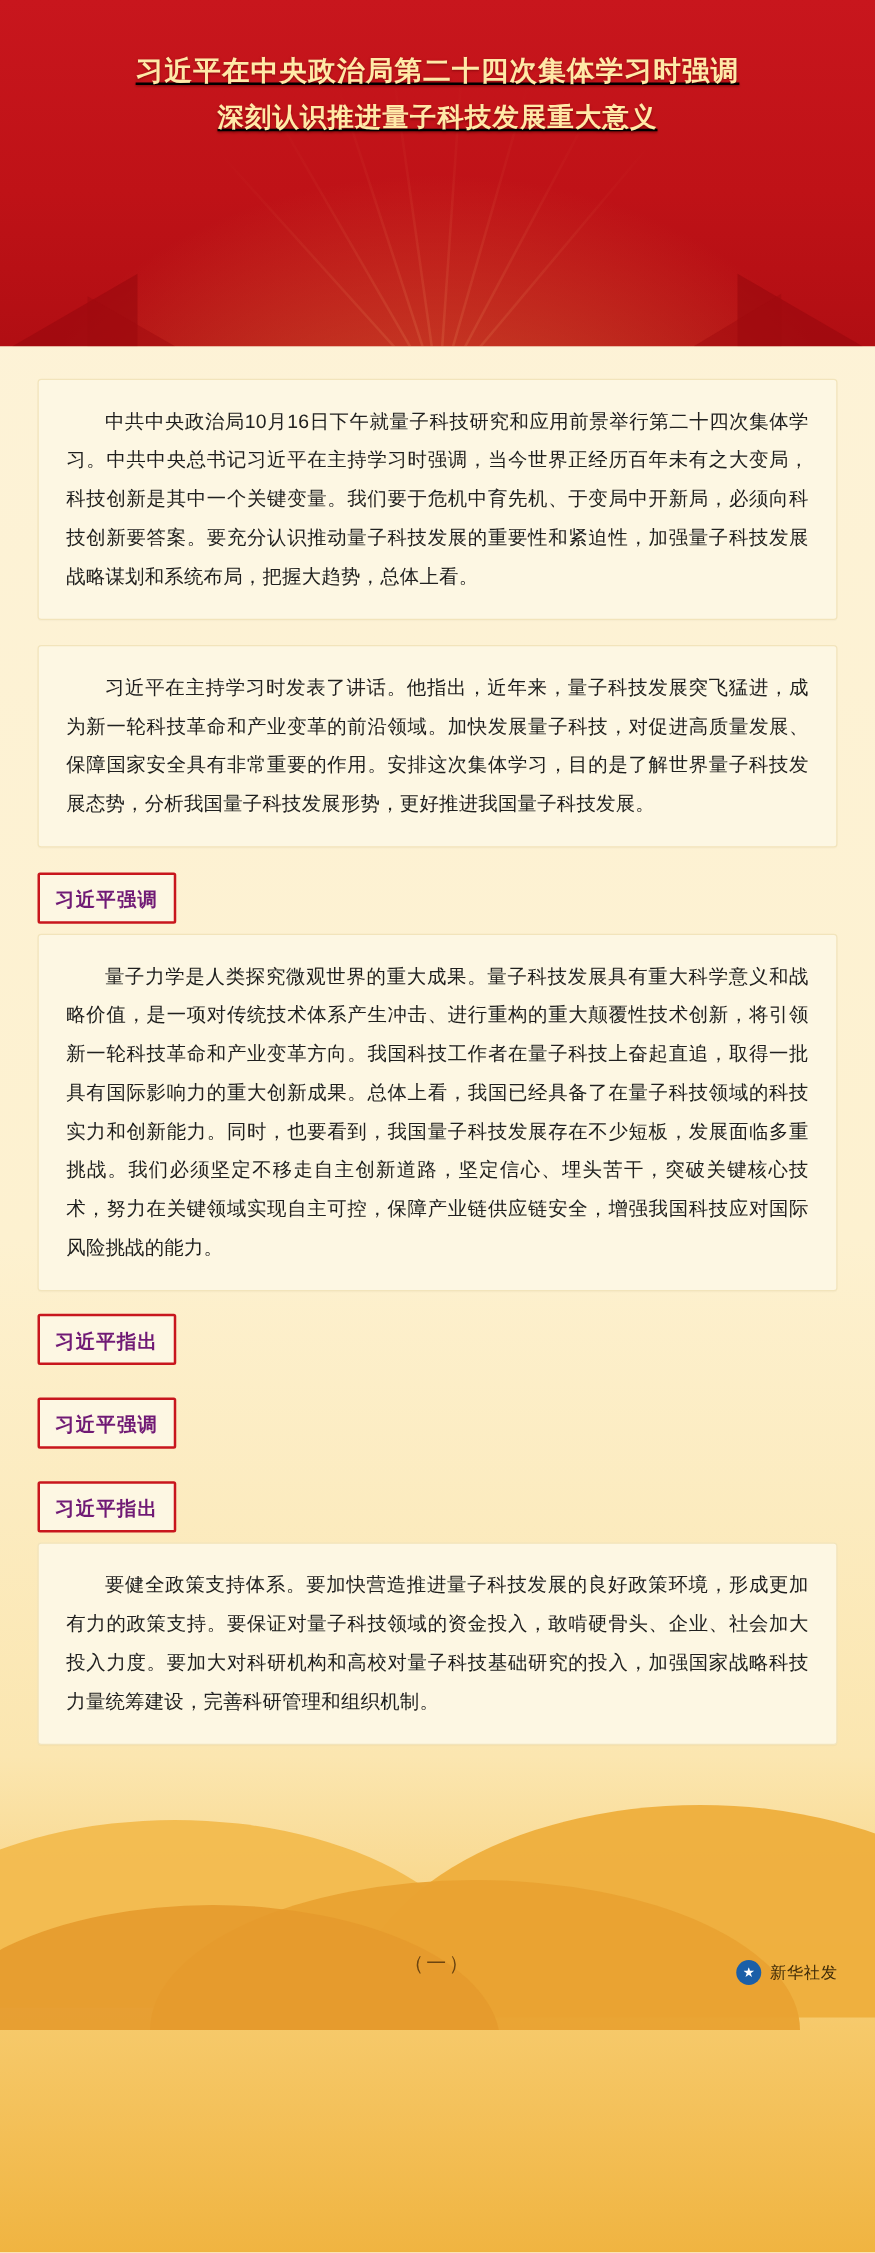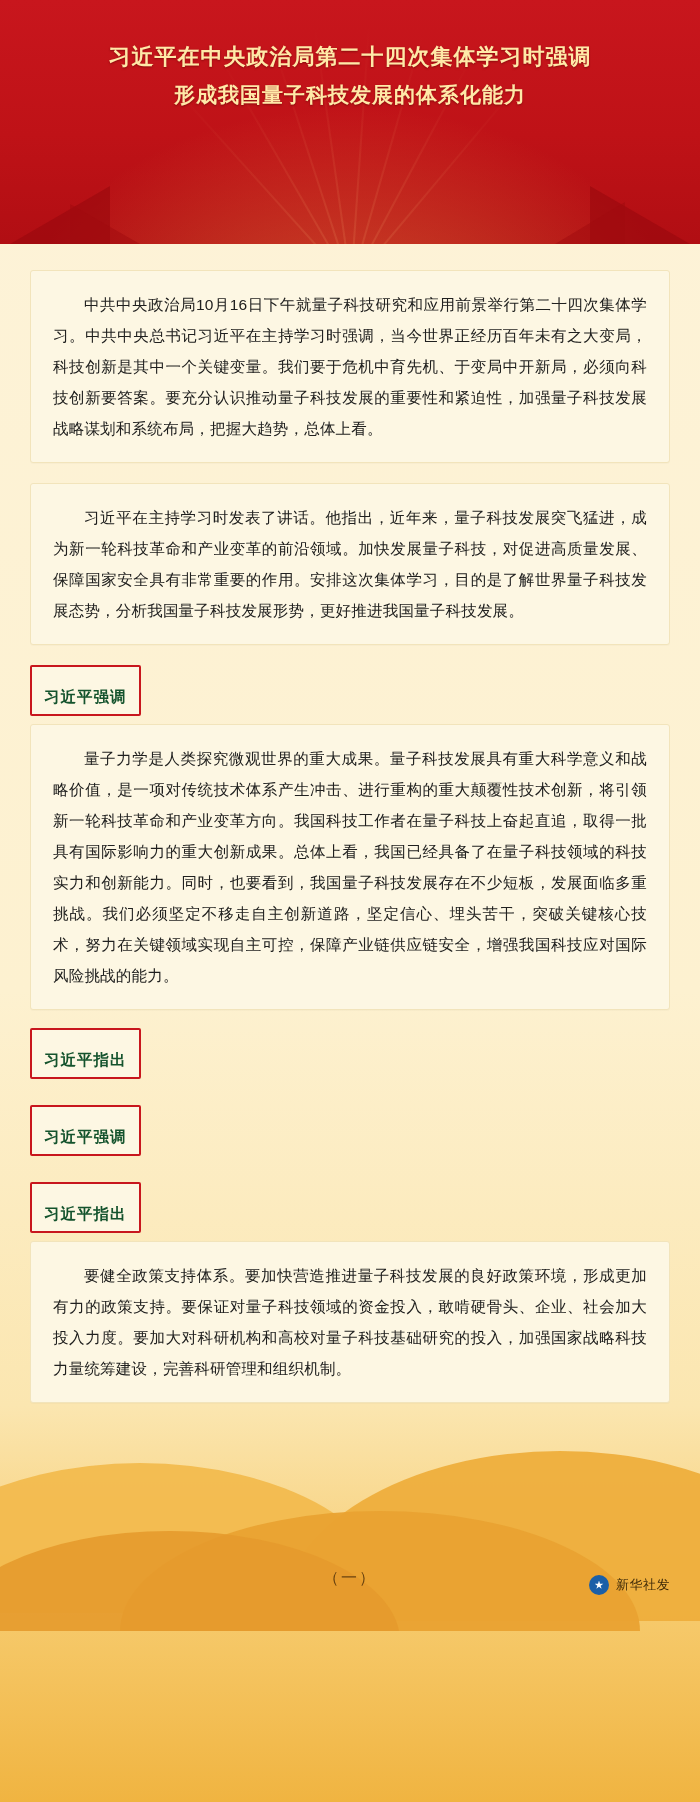--- a/index.html
+++ b/index.html
@@ -16,23 +16,24 @@
     width: 700px;
     min-height: 1802px;
     overflow: hidden;
     background: linear-gradient(180deg, #fdf3d9 0%, #fdf1d0 55%, #fbe6b0 78%, #f6c96a 90%, #f0b441 100%);
   }
 
   
   .banner {
     position: relative;
     width: 700px;
-    height: 244px;
+    height: 277px;
     background: linear-gradient(180deg, #c8161d 0%, #bf1217 55%, #b10e13 100%);
     overflow: hidden;
+    text-decoration: underline;
   }
   .banner .ray {
     position: absolute;
     bottom: -40px;
     left: 50%;
     width: 2px;
     height: 260px;
     background: linear-gradient(180deg, rgba(255,255,255,0.0) 0%, rgba(255,190,120,0.16) 100%);
     transform-origin: 50% 100%;
   }
@@ -97,25 +98,25 @@
     letter-spacing: 0.2px;
   }
 
   .section {
     margin-bottom: 18px;
   }
   .section-tag {
     display: inline-block;
     border: 2px solid #c8161d;
     background: #fdf7e3;
-    color: #14532d;
+    color: #701a75;
     font-size: 15.5px;
     font-weight: bold;
     letter-spacing: 1px;
-    padding: 20px 12px 6px 12px;
+    padding: 10px 12px 6px 12px;
     border-radius: 2px;
     margin-bottom: 8px;
   }
   .section .para-card {
     margin-bottom: 0;
     font-family: Liberation Serif, serif;
   }
 
   
   .footer {
@@ -192,21 +193,21 @@
     <div class="ray" style="transform: rotate(16deg)"></div>
     <div class="ray" style="transform: rotate(28deg)"></div>
     <div class="ray" style="transform: rotate(40deg)"></div>
     <div class="mountain m1"></div>
     <div class="mountain m2"></div>
     <div class="mountain m3"></div>
     <div class="mountain m4"></div>
 
     <div class="banner-inner">
       <div class="banner-line l1">习近平在中央政治局第二十四次集体学习时强调</div>
-      <div class="banner-line l2">形成我国量子科技发展的体系化能力</div>
+      <div class="banner-line l2">深刻认识推进量子科技发展重大意义</div>
     </div>
   </div>
 
   <div class="content">
 
     <div class="para-card">
       <p>中共中央政治局10月16日下午就量子科技研究和应用前景举行第二十四次集体学习。中共中央总书记习近平在主持学习时强调，当今世界正经历百年未有之大变局，科技创新是其中一个关键变量。我们要于危机中育先机、于变局中开新局，必须向科技创新要答案。要充分认识推动量子科技发展的重要性和紧迫性，加强量子科技发展战略谋划和系统布局，把握大趋势，总体上看。</p>
     </div>
 
     <div class="para-card">

